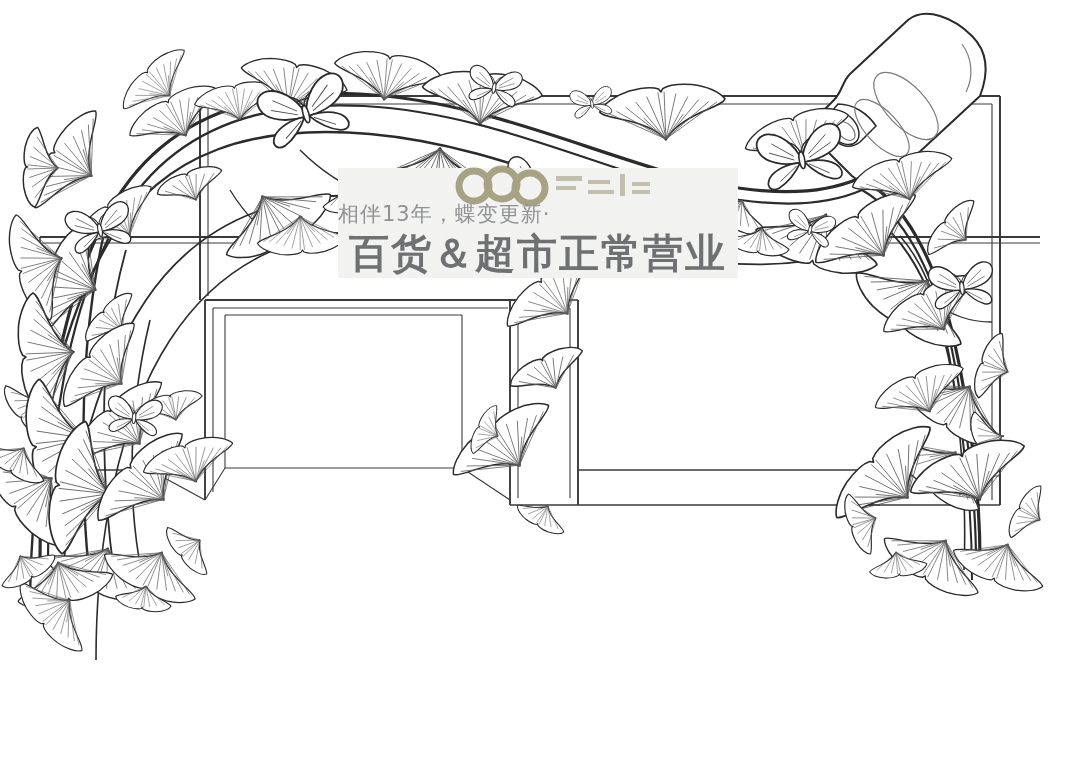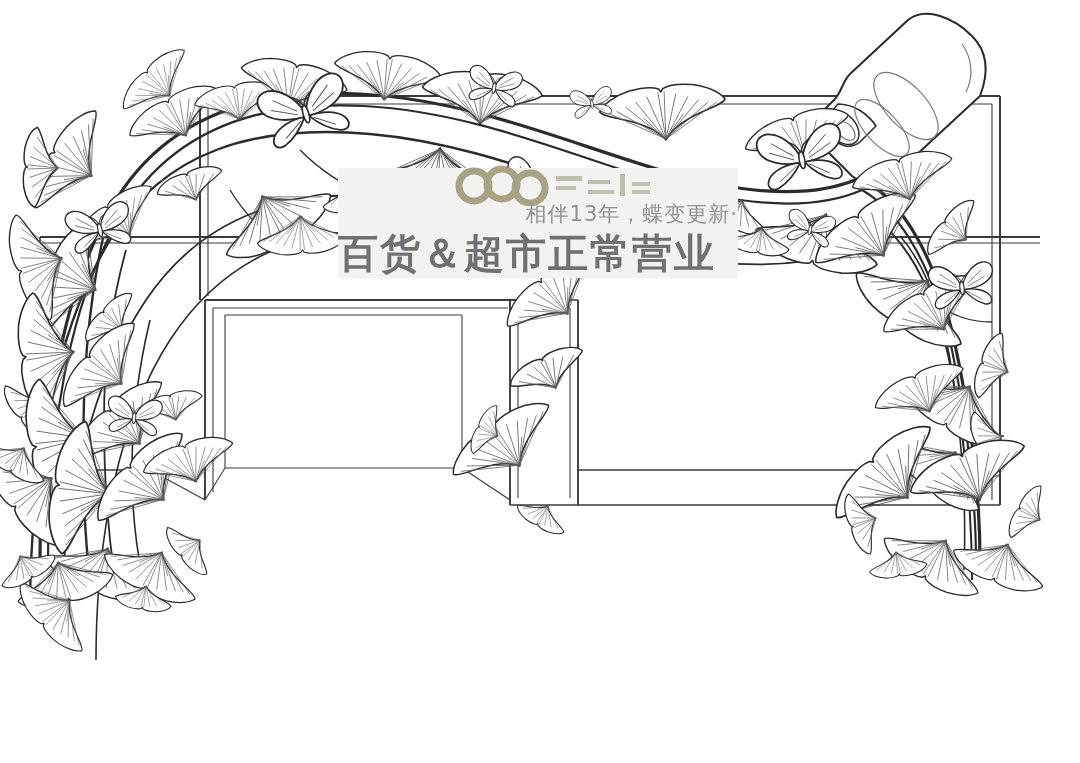--- a/index.html
+++ b/index.html
@@ -41,34 +41,34 @@
     top: -6px;
     width: 230px;
     height: 44px;
     z-index: 3;
   }
   .banner-sub {
     position: absolute;
     left: 0;
     top: 32px;
     width: 400px;
-    text-align: right;
+    text-align: left;
     font-size: 21px;
     letter-spacing: 1px;
     color: #8f9193;
     font-family: "DejaVu Sans", "Liberation Sans", sans-serif;
     z-index: 4;
     white-space: nowrap;
   }
   .banner-title {
     position: absolute;
     left: 0;
     top: 58px;
     width: 400px;
-    text-align: left;
+    text-align: center;
     font-size: 40px;
     font-weight: bold;
     letter-spacing: 2px;
     color: #6e7072;
     font-family: "DejaVu Sans", "Liberation Sans", sans-serif;
     z-index: 4;
     white-space: nowrap;
   }
 </style>
 </head>

